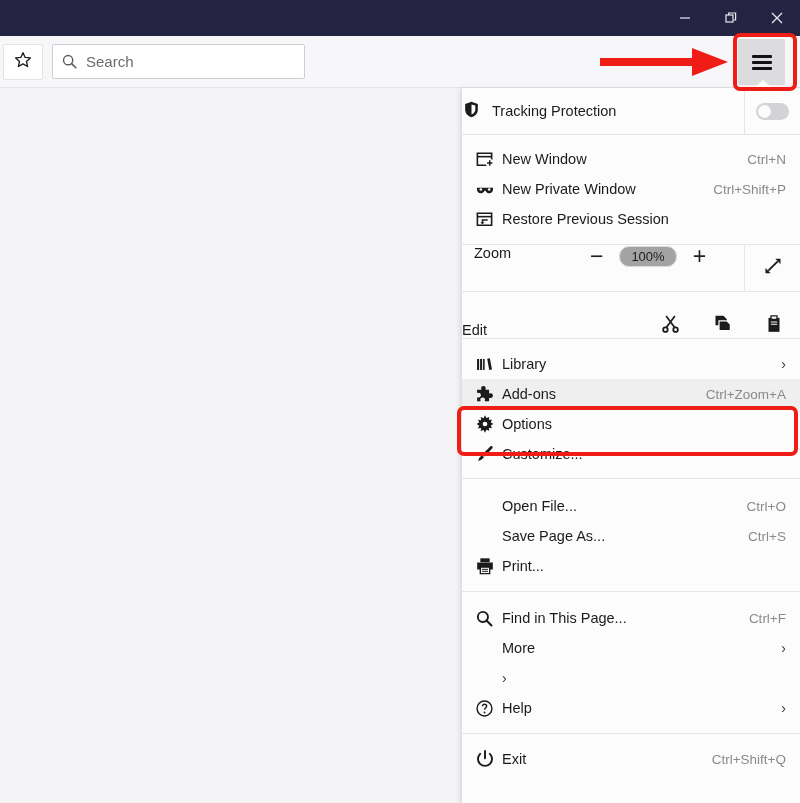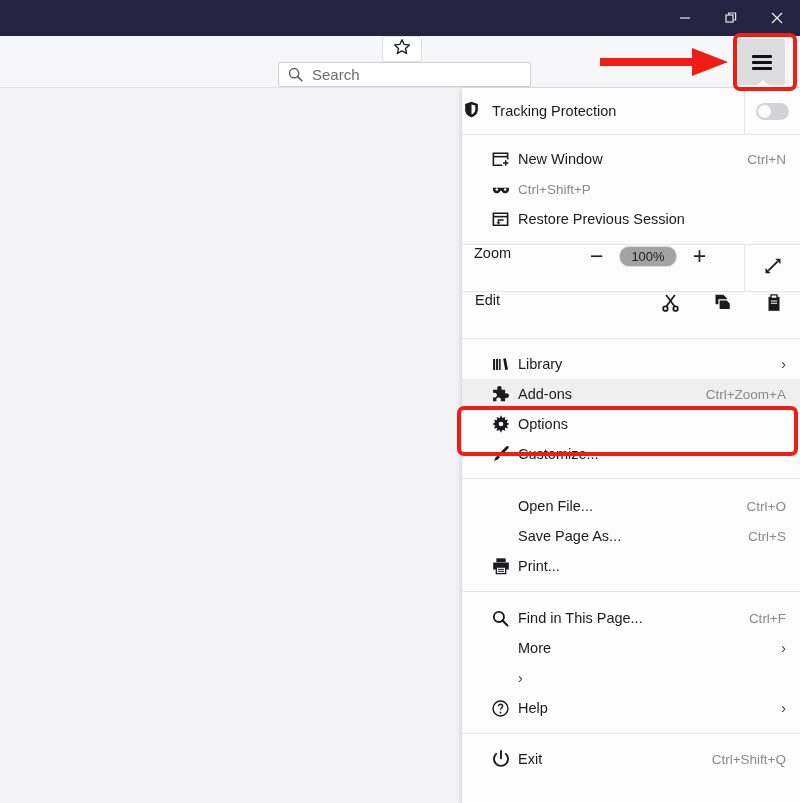--- a/index.html
+++ b/index.html
@@ -21,21 +21,21 @@
     width: 46px; height: 36px;
     display: flex; align-items: center; justify-content: center;
   }
   .winbtn svg { display: block; }
 
   
   .toolbar {
     position: absolute; left: 0; top: 36px; width: 800px; height: 52px;
     background: #f7f7f9;
     border-bottom: 1px solid #e3e3e6;
-    display: flex; align-items: center; flex-direction: column;
+    display: flex; align-items: center;
   }
   .star-btn {
     width: 40px; height: 36px; margin-left: 3px;
     background: #fff; border: 1px solid #e2e2e4; border-radius: 2px;
     display: flex; align-items: center; justify-content: center;
   }
   .searchbox {
     margin-left: 9px;
     width: 253px; height: 35px;
     background: #fff; border: 1px solid #cfcfd3; border-radius: 2px;
@@ -78,21 +78,21 @@
     background: #fcfcfc;
     border-left: 1px solid #dedee1;
     box-shadow: -1px 1px 5px rgba(0,0,0,.12);
     z-index: 4;
   }
   .sec { border-bottom: 1px solid #e6e6e8; }
   .sec.last { border-bottom: none; }
 
   .row {
     display: flex; align-items: center;
-    height: 30px; padding-left: 29px; padding-right: 14px;
+    height: 30px; padding-left: 13px; padding-right: 14px;
     position: relative;
   }
   .row.hl { background: #efefef; }
   .ico {
     width: 27px; min-width: 27px; display: flex;
     align-items: center; justify-content: flex-start;
   }
   .lbl {
     font-size: 14.5px; color: #1b1b1d; flex: 1;
     white-space: nowrap;
@@ -134,21 +134,21 @@
   .zoom-label { font-size: 14.5px; color: #1b1b1d; width: 78px; }
   .zoom-ctrls { flex: 1; display: flex; align-items: center; justify-content: center; gap: 16px; }
   .zoom-pill {
     background: #a3a3a3; border: 1px solid #dcdcde;
     border-radius: 10px; padding: 2px 11px;
     font-size: 13px; color: #202022;
   }
   .opsign { font-size: 23px; color: #202022; line-height: 1; font-weight: 400; }
 
   
-  .edit-row { display: flex; align-items: flex-start; height: 46px; padding-left: 13px; }
+  .edit-row { display: flex; align-items: flex-end; height: 46px; }
   .edit-label { font-size: 14.5px; color: #1b1b1d; width: 78px; }
   .edit-ctrls { flex: 1; display: flex; align-items: center; justify-content: flex-end; gap: 31px; padding-right: 16px; }
 
   .iconrow { height: 30px; }
 
   
   .red-box-menu {
     position: absolute; left: 457px; top: 406px;
     width: 341px; height: 50px;
     border: 4px solid #ef1d15; border-radius: 7px;
@@ -259,20 +259,21 @@
         <span class="shortcut">Ctrl+N</span>
       </div>
       <div class="row iconrow">
         <span class="ico">
           <svg width="20" height="20" viewBox="0 0 24 24">
               <path d="M2.4 10.4h19.2v2.2c0 2.6-2 4.6-4.6 4.6-2 0-3.7-1.3-4.3-3.1h-1.4c-.6 1.8-2.3 3.1-4.3 3.1-2.6 0-4.6-2-4.6-4.6z" fill="#1b1b1d"></path>
               <circle cx="7" cy="12.6" r="1.6" fill="#fcfcfc"></circle>
               <circle cx="17" cy="12.6" r="1.6" fill="#fcfcfc"></circle>
             </svg>
         </span>
+        <span class="lbl">New Private Window</span>
         <span class="shortcut">Ctrl+Shift+P</span>
       </div>
       <div class="row iconrow">
         <span class="ico">
           <svg width="19" height="19" viewBox="0 0 24 24">
             <path d="M3 4.2h18v15H3z" fill="none" stroke="#1b1b1d" stroke-width="2"></path>
             <path d="M3 8.4h18" stroke="#1b1b1d" stroke-width="2"></path>
             <path d="M16 12.6H9.4v3.6" fill="none" stroke="#1b1b1d" stroke-width="1.9"></path>
             <path d="M9.4 18.4l-2.6-3h5.2z" fill="#1b1b1d"></path>
           </svg>

